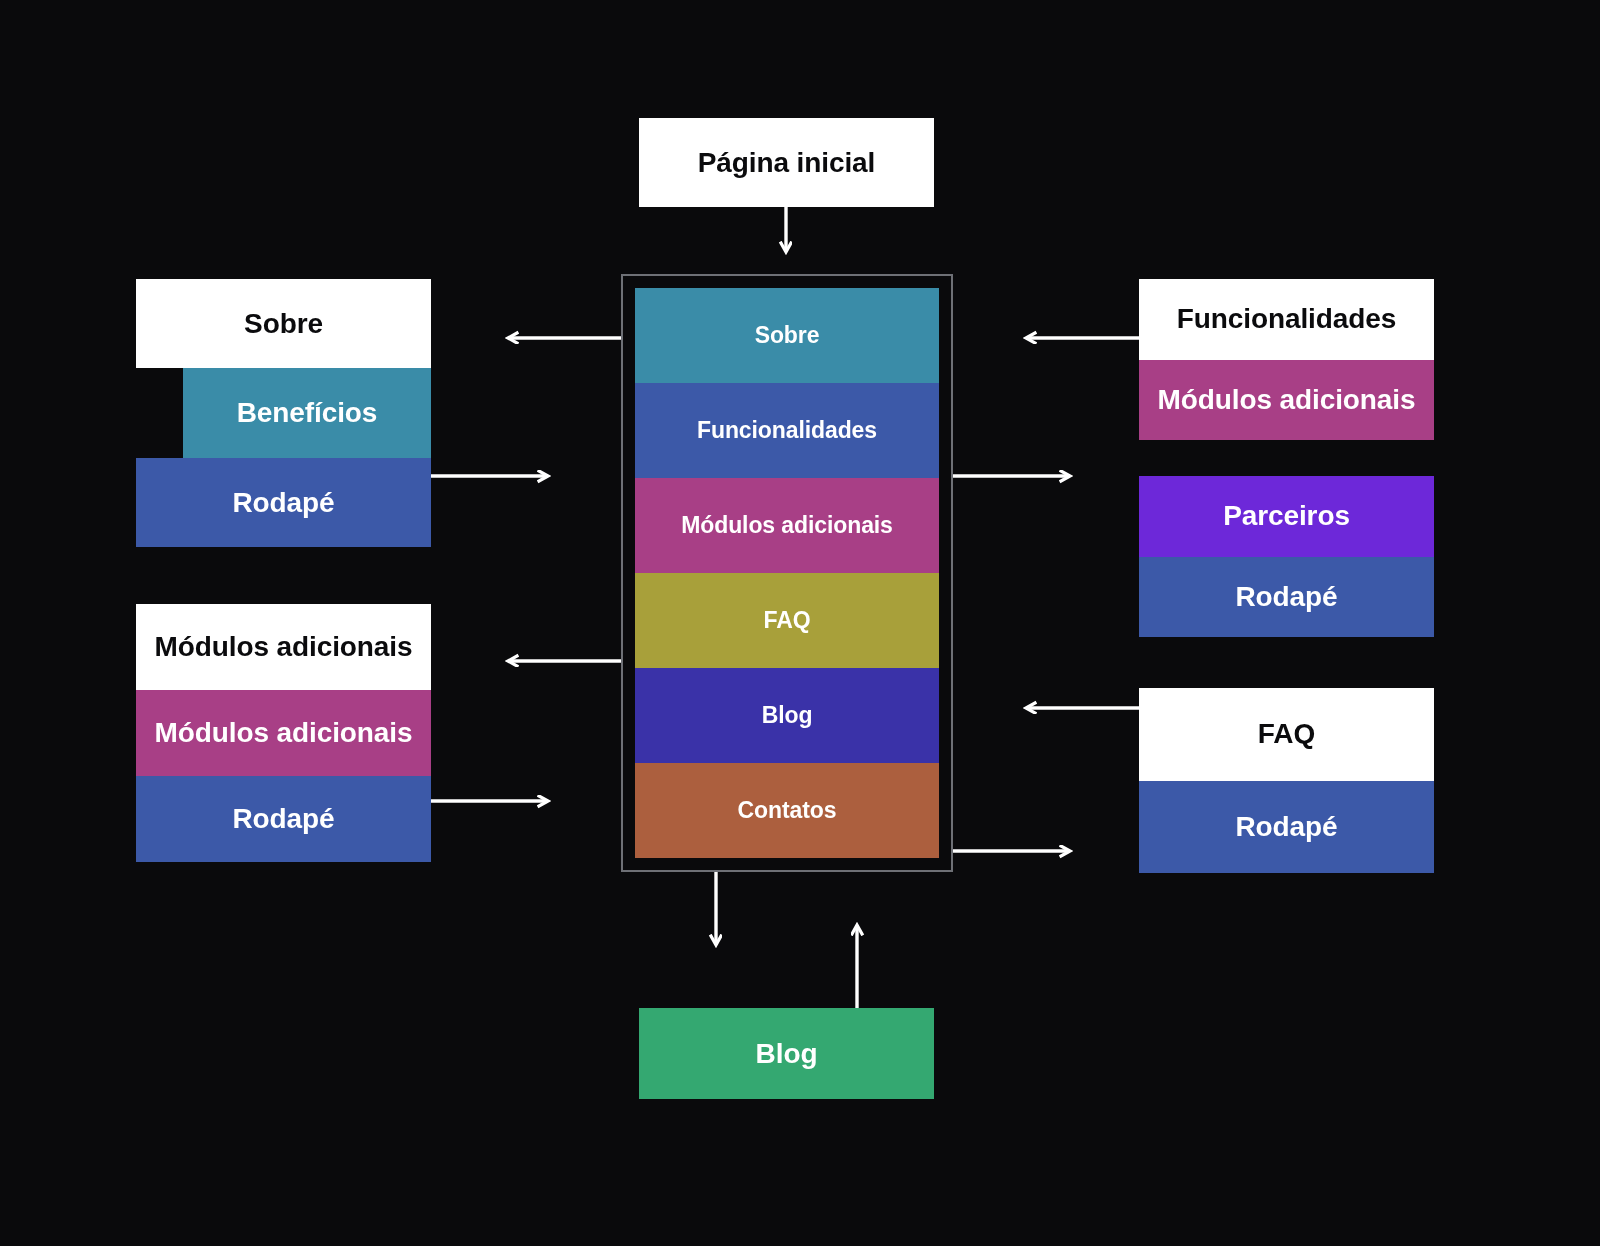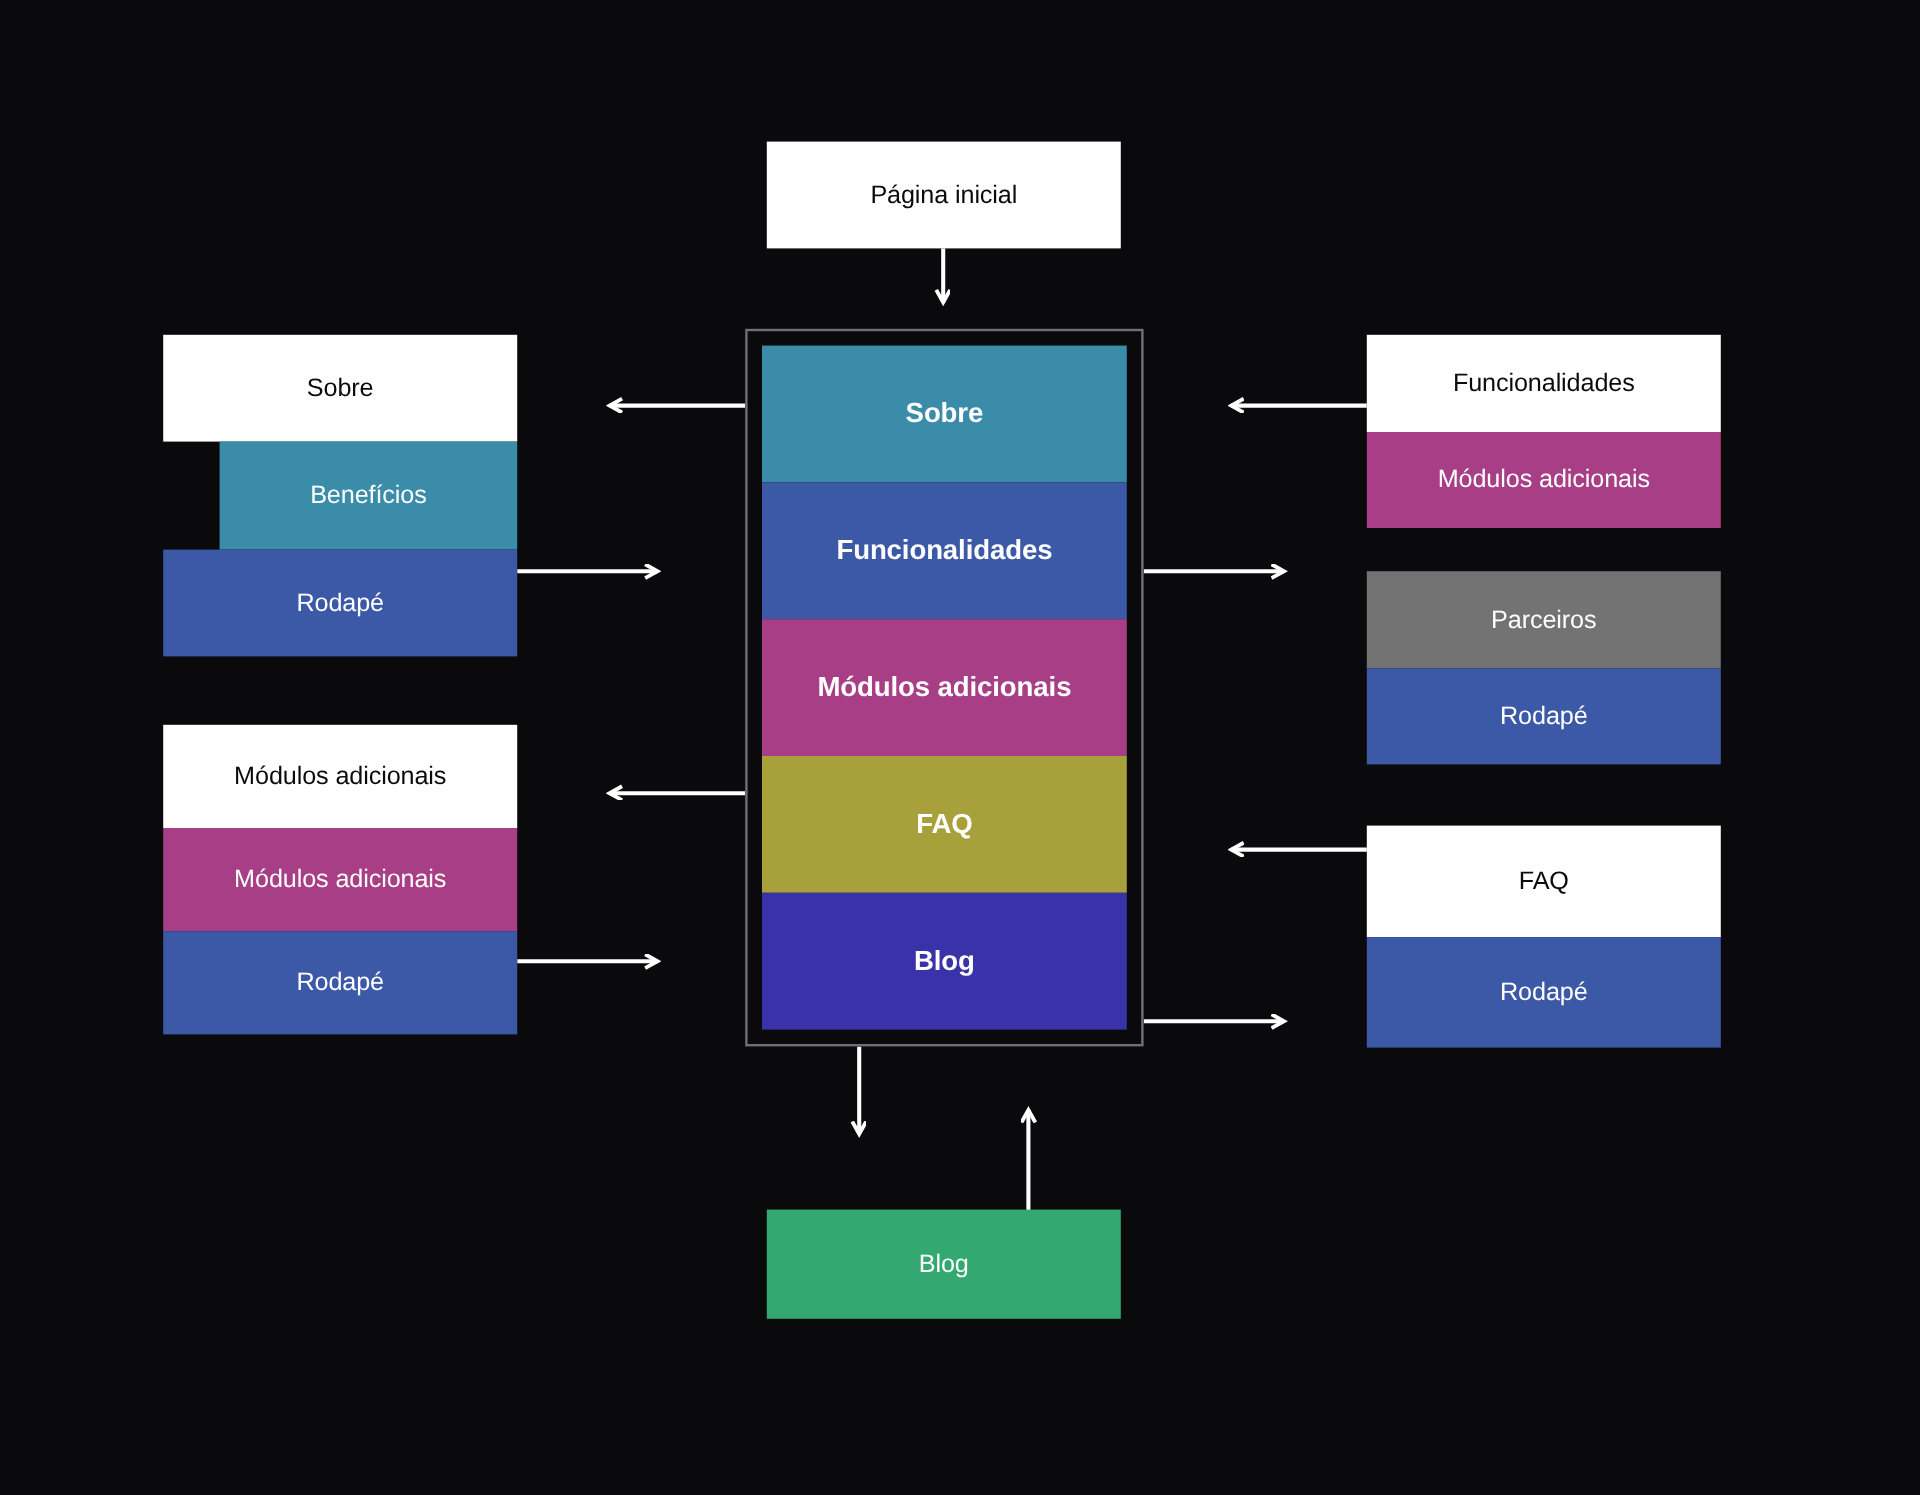--- a/index.html
+++ b/index.html
@@ -20,22 +20,22 @@
     position: absolute;
     box-sizing: border-box;
     display: flex;
     flex-direction: column;
   }
   .seg {
     display: flex;
     align-items: center;
     justify-content: center;
     text-align: center;
-    font-size: 21px;
-    font-weight: normal;
+    font-size: 28px;
+    font-weight: bold;
     letter-spacing: -0.1px;
     line-height: 1.2;
     box-sizing: border-box;
     padding: 0 6px;
   }
   .seg.header-white {
     background: #ffffff;
     color: #0b0b0d;
   }
   .center-frame {
@@ -120,38 +120,39 @@
   <div class="node" style="left:639px; top:118px; width:295px; height:89px;">
     <div class="seg header-white" style="height:89px;">Página inicial</div>
   </div>
 
   <div class="center-frame" style="left:621px; top:274px; width:332px; height:598px;">
     <div class="seg" style="flex:1; background:#3a8ca8; color:#ffffff;">Sobre</div>
     <div class="seg" style="flex:1; background:#3c59a8; color:#ffffff;">Funcionalidades</div>
     <div class="seg" style="flex:1; background:#a83f86; color:#ffffff;">Módulos adicionais</div>
     <div class="seg" style="flex:1; background:#a8a03a; color:#ffffff;">FAQ</div>
     <div class="seg" style="flex:1; background:#3a32a8; color:#ffffff;">Blog</div>
+    <div class="seg" style="flex:1; background:#ac5f3e; color:#ffffff;">Contatos</div>
   </div>
 
   <div class="node" style="left:136px; top:279px; width:295px; height:268px;">
     <div class="seg header-white" style="height:33.34%;">Sobre</div>
     <div class="seg" style="height:33.33%; background:#3a8ca8; color:#ffffff;margin-left:47px;">Benefícios</div>
     <div class="seg" style="height:33.33%; background:#3c59a8; color:#ffffff;">Rodapé</div>
   </div>
 
   <div class="node" style="left:136px; top:604px; width:295px; height:258px;">
     <div class="seg header-white" style="height:33.34%;">Módulos adicionais</div>
     <div class="seg" style="height:33.33%; background:#a83f86; color:#ffffff;">Módulos adicionais</div>
     <div class="seg" style="height:33.33%; background:#3c59a8; color:#ffffff;">Rodapé</div>
   </div>
 
   <div class="node" style="left:1139px; top:279px; width:295px; height:358px;">
     <div class="seg header-white" style="height:25%;">Funcionalidades</div>
     <div class="seg" style="height:25%; background:#a83f86; color:#ffffff;">Módulos adicionais</div>
-    <div class="seg" style="height:25%; background:#737373; color:#ffffff;margin-top:36px;">Parceiros</div>
+    <div class="seg" style="height:25%; background:#6d28d9; color:#ffffff;margin-top:36px;">Parceiros</div>
     <div class="seg" style="height:25%; background:#3c59a8; color:#ffffff;">Rodapé</div>
   </div>
 
   <div class="node" style="left:1139px; top:688px; width:295px; height:185px;">
     <div class="seg header-white" style="height:50%;">FAQ</div>
     <div class="seg" style="height:50%; background:#3c59a8; color:#ffffff;">Rodapé</div>
   </div>
 
   <div class="node" style="left:639px; top:1008px; width:295px; height:91px;">
     <div class="seg" style="height:91px; background:#34a871; color:#ffffff;">Blog</div>

